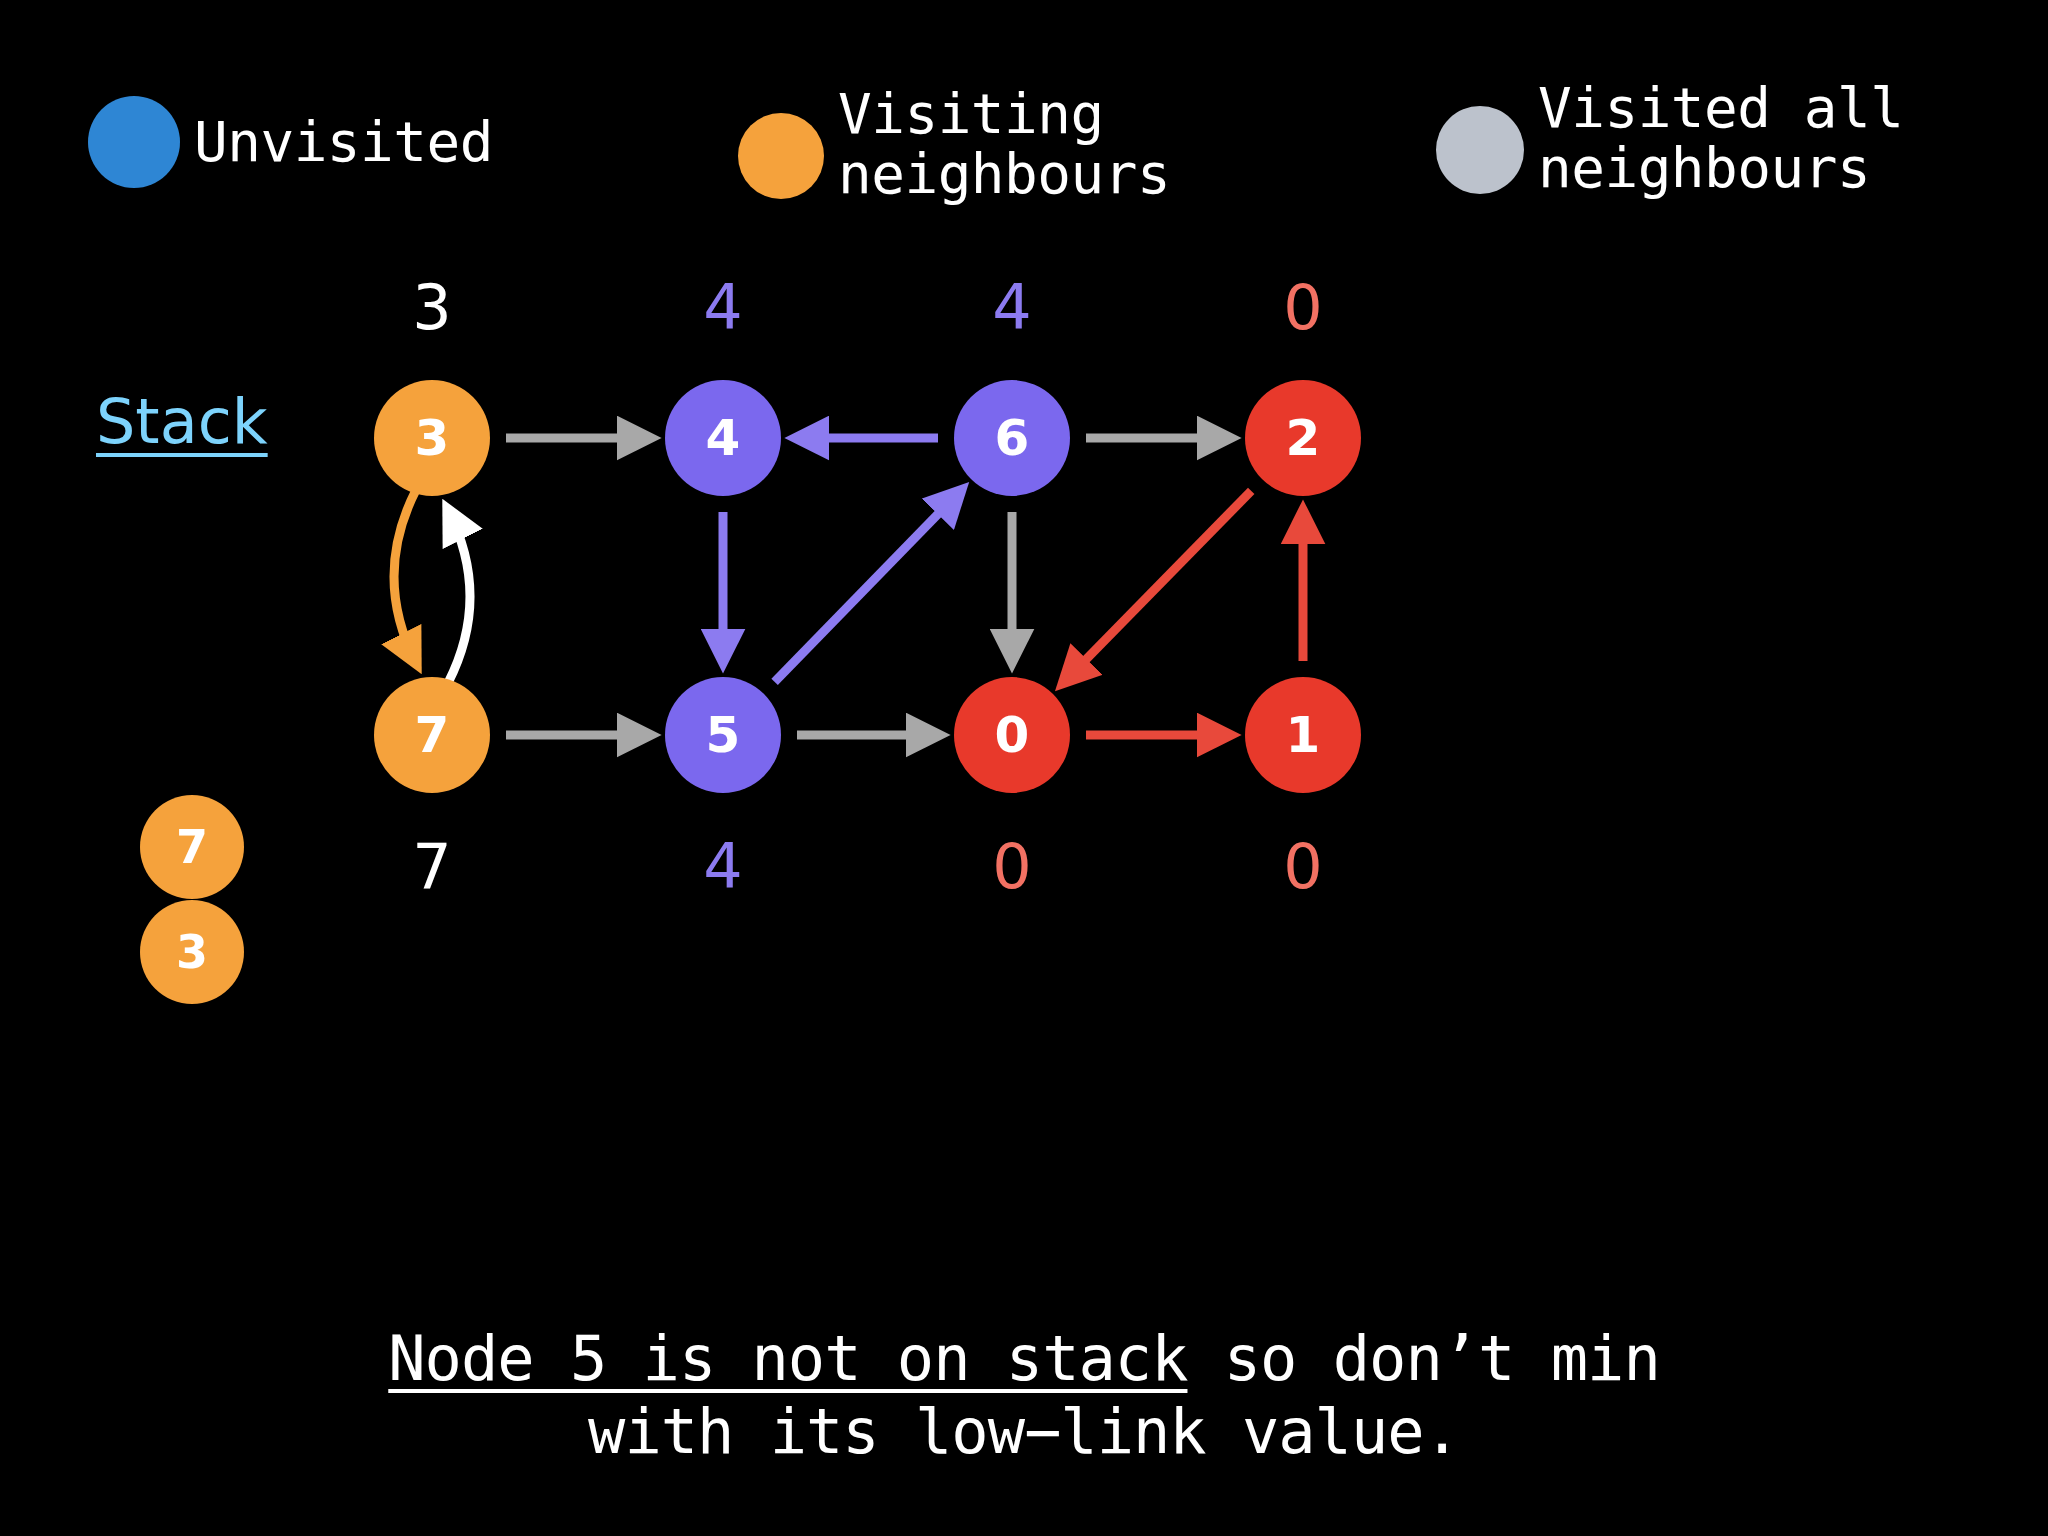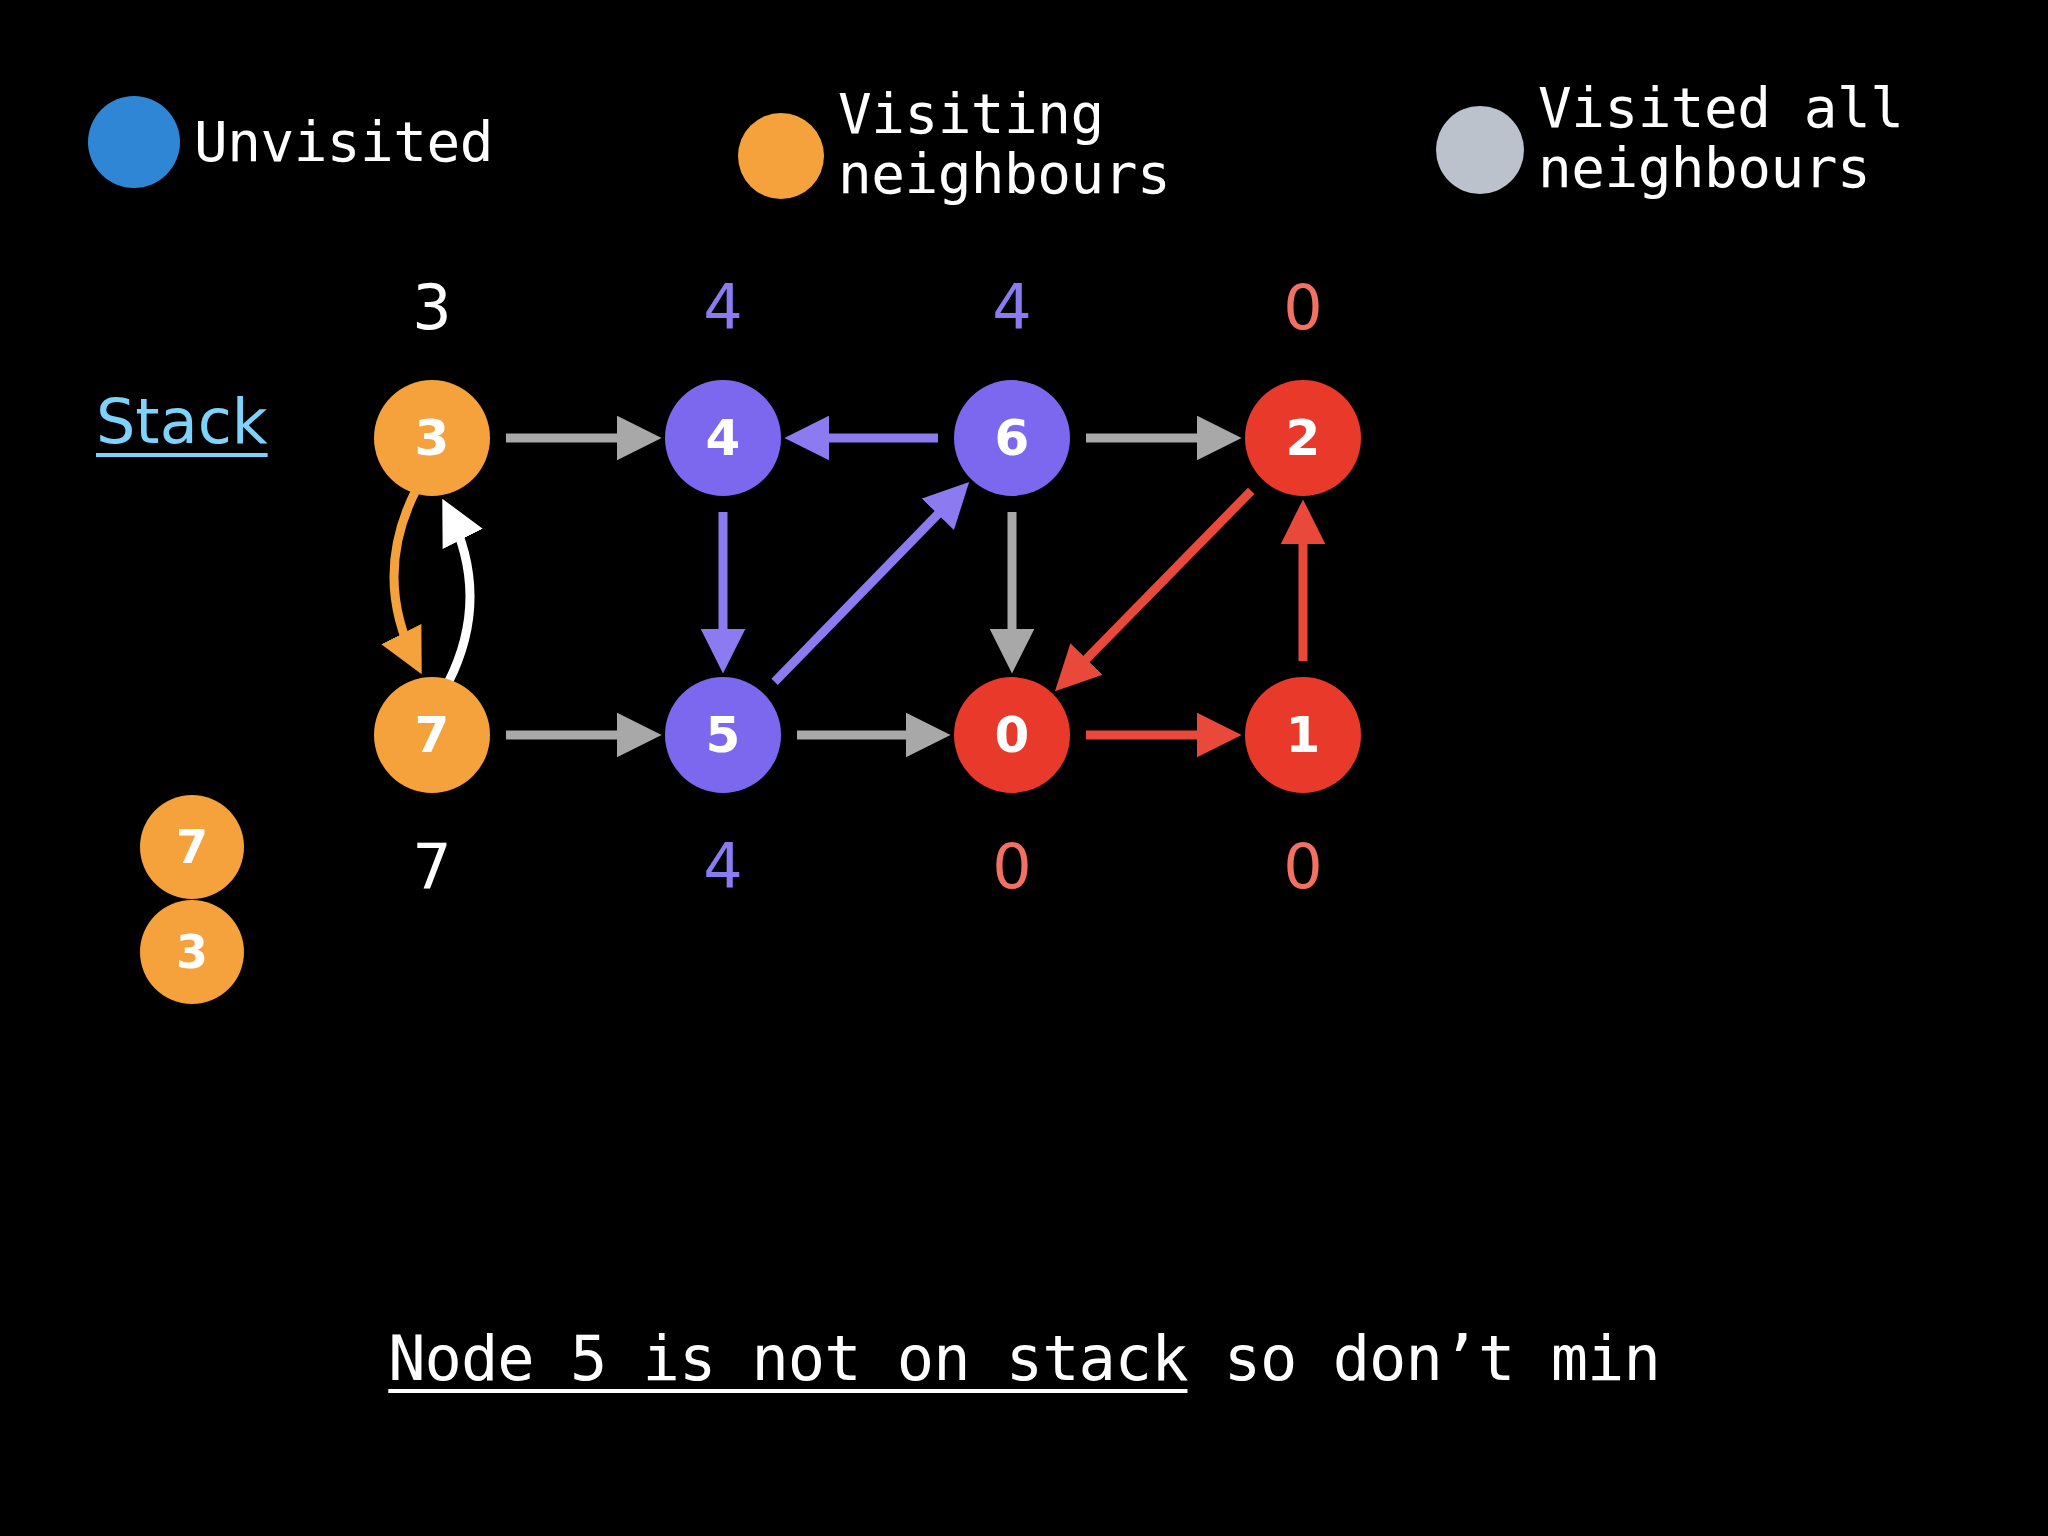--- a/index.html
+++ b/index.html
@@ -150,15 +150,16 @@
       <div class="gnode purple" style="left: 723px; top: 735px; background: rgb(123, 104, 238);">5</div>
       <div class="glabel" style="color: rgb(140, 123, 240); left: 723px; top: 867px;">4</div>
       <div class="gnode red" style="left: 1012px; top: 735px; background: rgb(232, 57, 43);">0</div>
       <div class="glabel" style="color: rgb(242, 113, 99); left: 1012px; top: 867px;">0</div>
       <div class="gnode red" style="left: 1303px; top: 735px; background: rgb(232, 57, 43);">1</div>
       <div class="glabel" style="color: rgb(242, 113, 99); left: 1303px; top: 867px;">0</div>
     </div>
 
   <div class="caption">
     <div><u>Node 5 is not on stack</u><span> so don’t min</span></div>
+    <div>with its low−link value.</div>
   </div>
 
 </div>
 
 </body></html>

